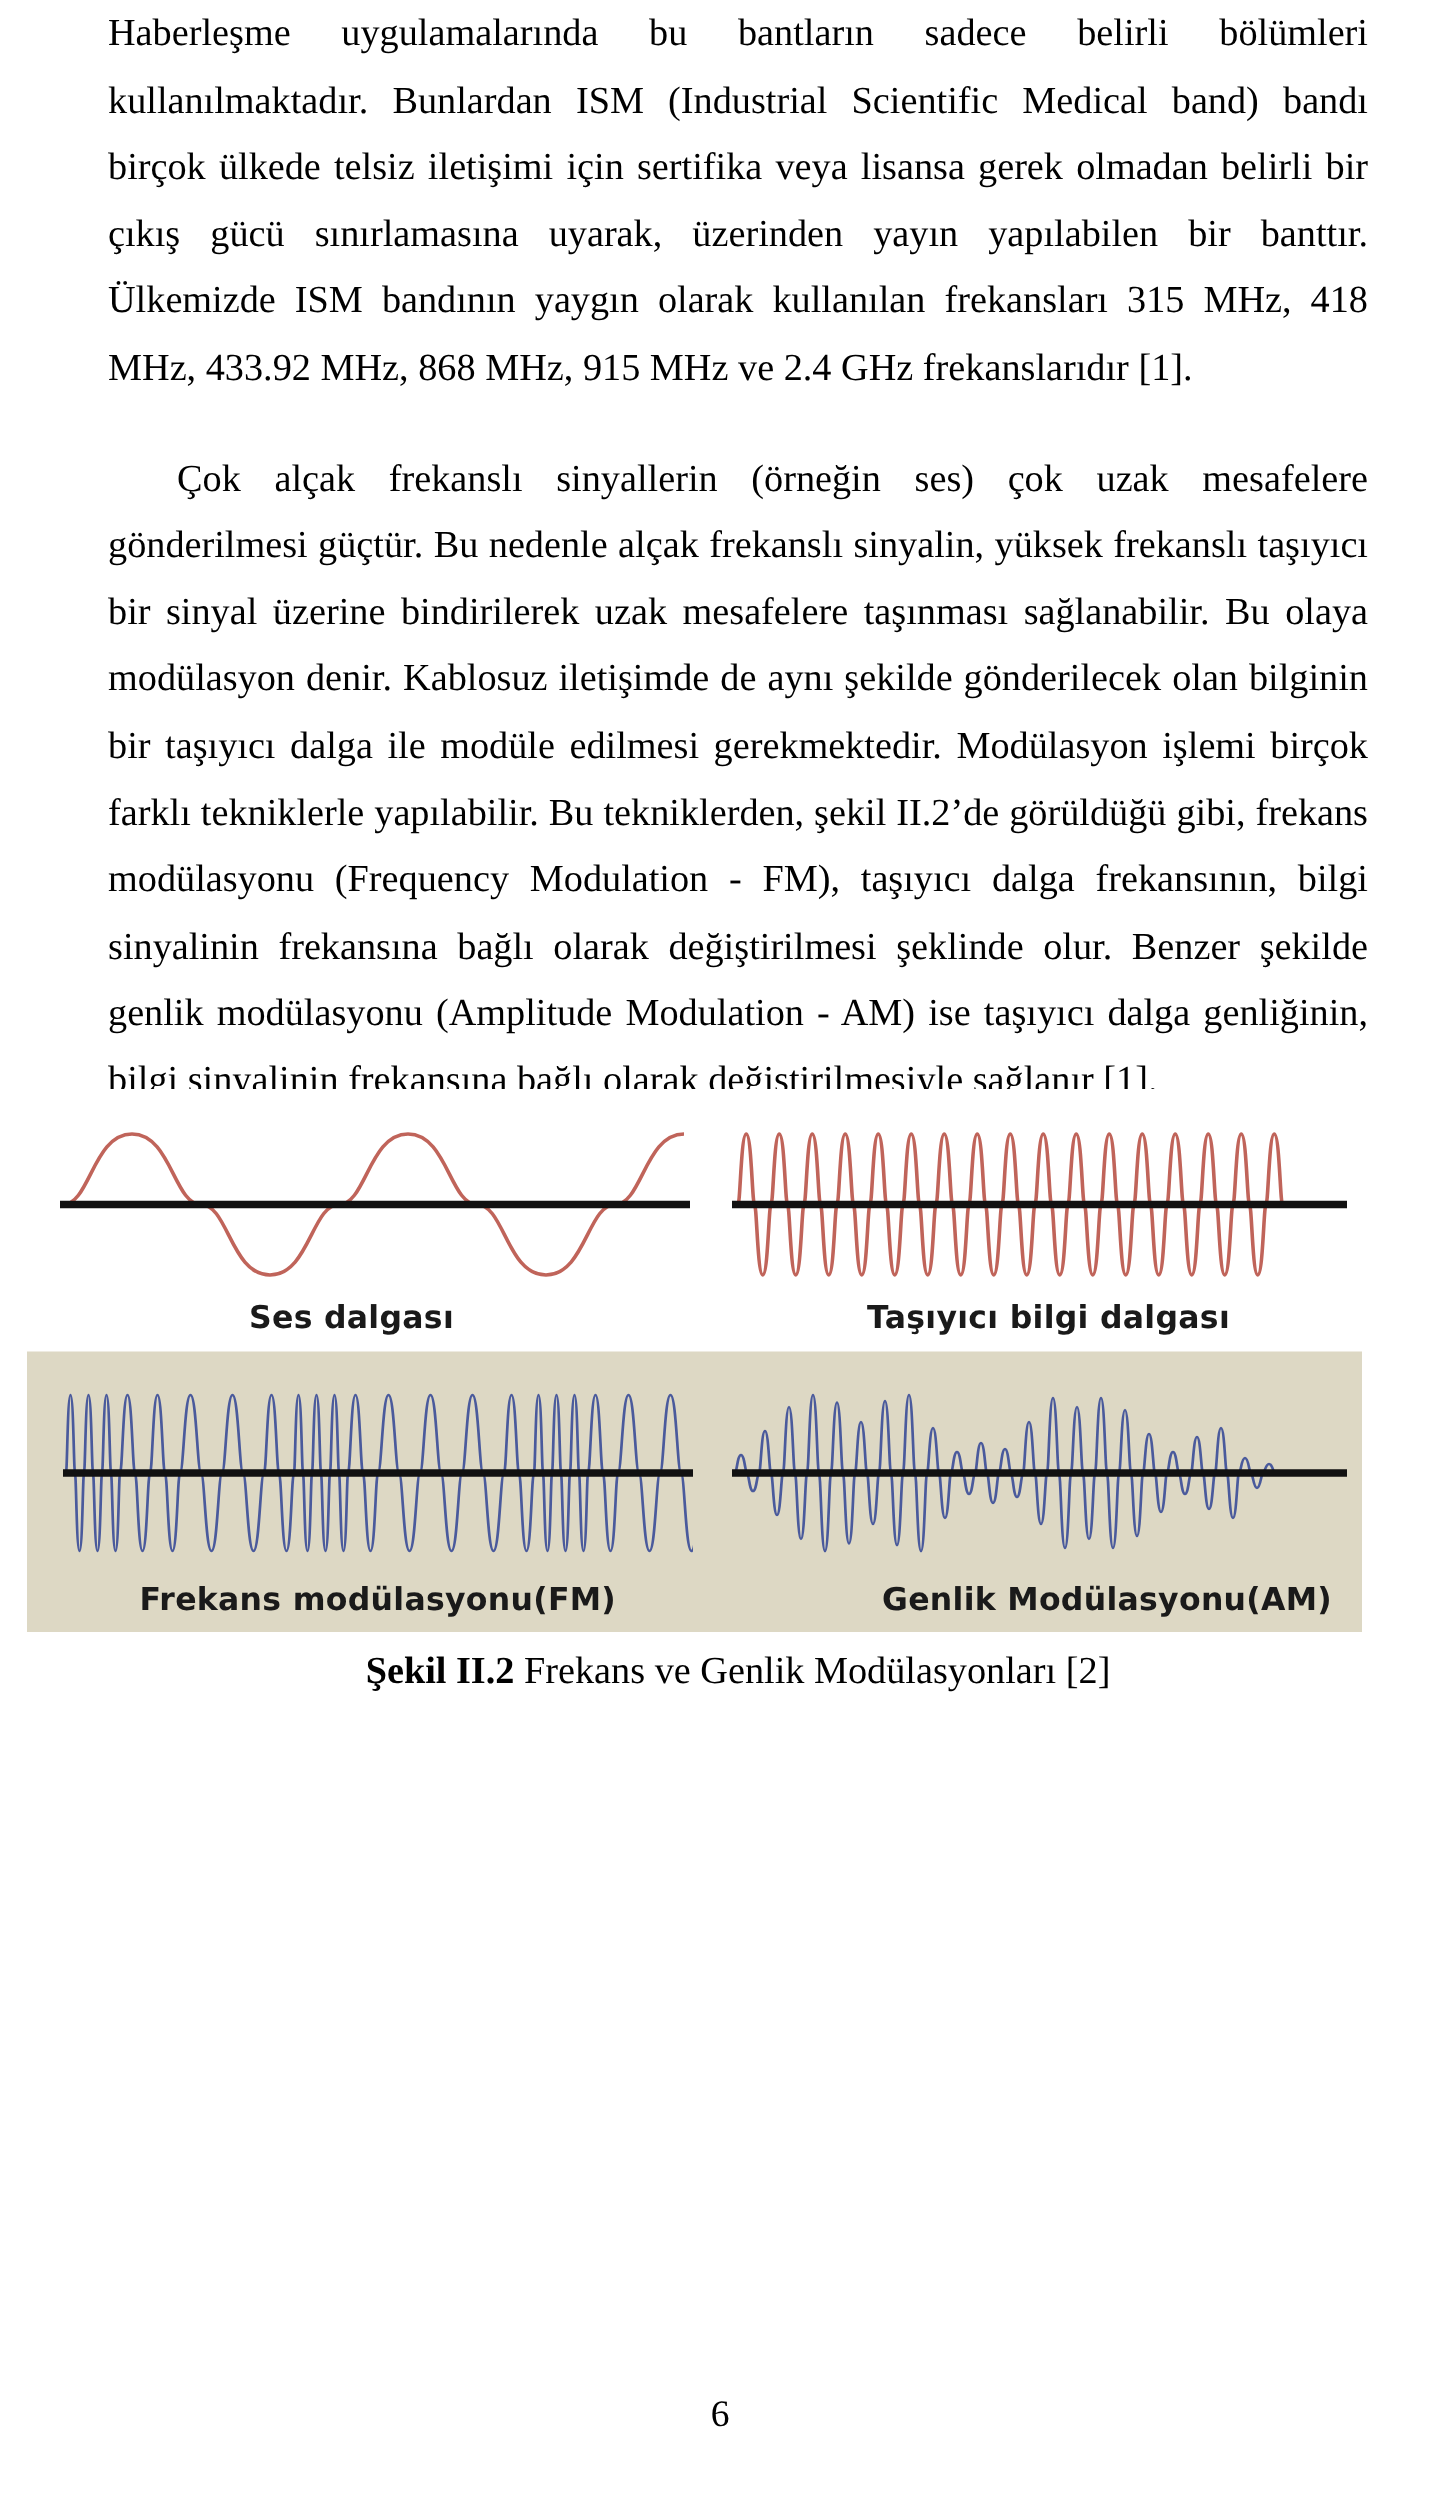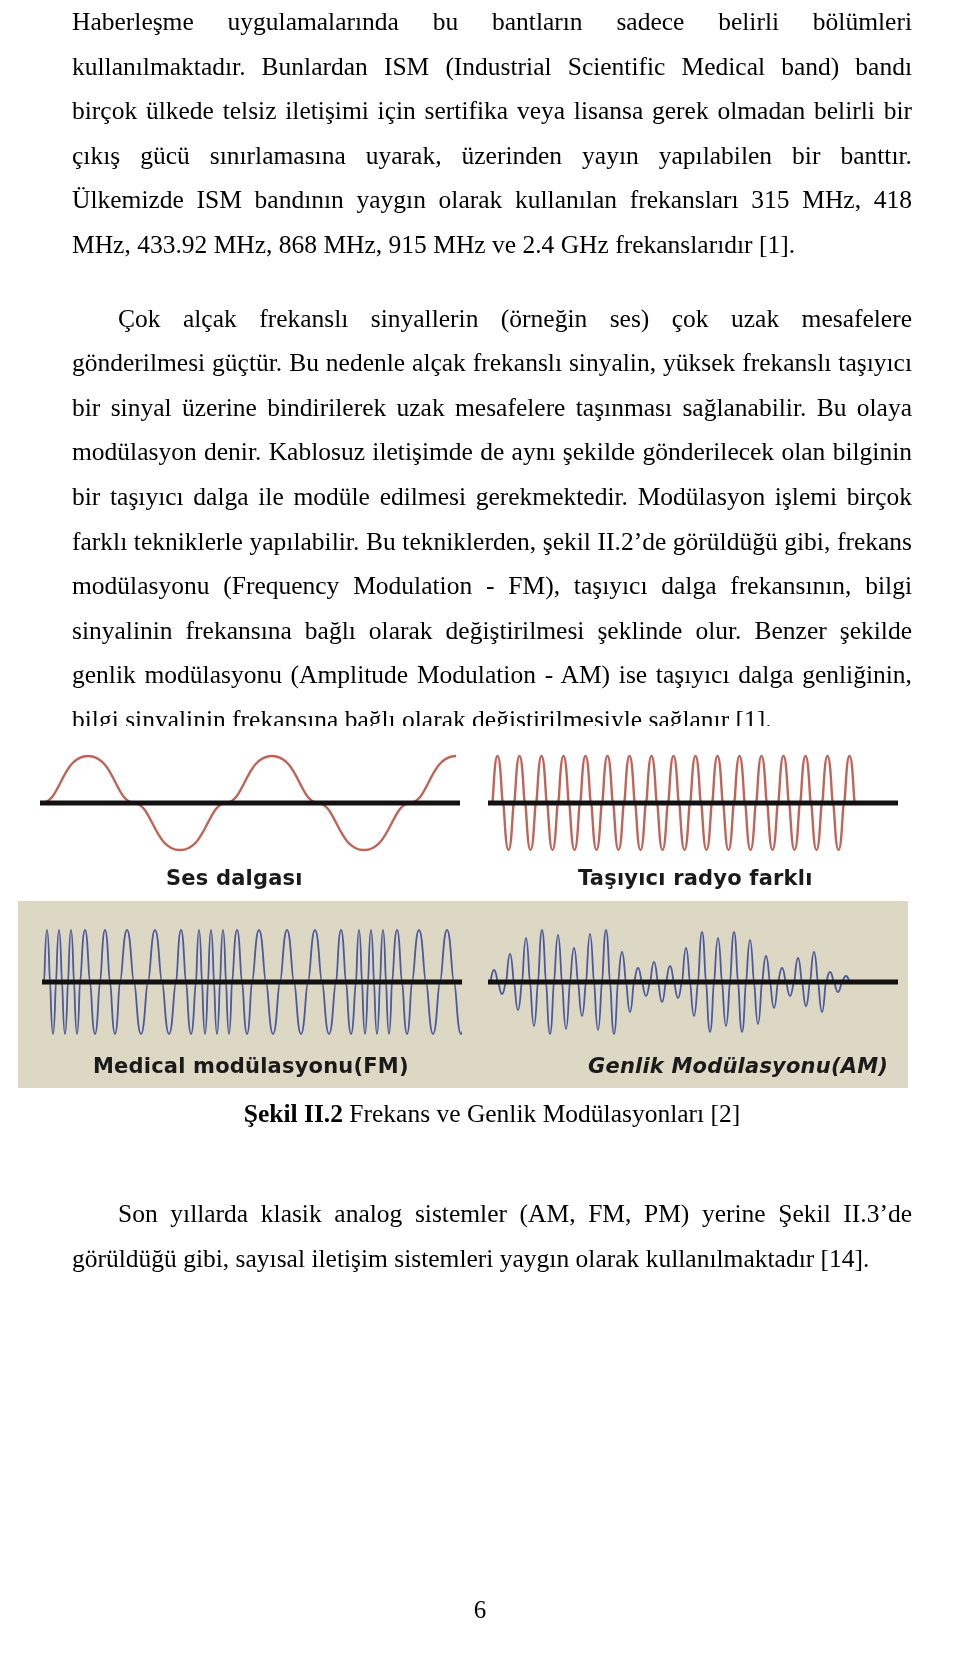--- a/index.html
+++ b/index.html
@@ -82,21 +82,21 @@
     font-family: "DejaVu Sans", sans-serif;
     font-weight: bold;
     font-size: 21px;
     color: #1a1a1a;
     white-space: nowrap;
     letter-spacing: 0.2px;
   }
   .lbl-ses      { left: 148px;  top: 140px; }
   .lbl-tasiyici { left: 560px;  top: 140px; }
   .lbl-fm       { left: 75px;   top: 328px; }
-  .lbl-am       { left: 570px;  top: 328px; font-style: italic; }
+  .lbl-am       { left: 570px;  top: 328px; }
 
   
   .caption {
     position: absolute;
     left: 72px;
     top: 1092px;
     width: 840px;
     text-align: center;
     font-size: 25.5px;
     line-height: 44px;
@@ -238,30 +238,27 @@
               c1.2,0 1.6,-24 4,-24 c2.4,0 2.8,24 4,24 c1.2,0 1.6,24 4,24 c2.4,0 2.8,-24 4,-24
               c1.2,0 1.6,-30 4,-30 c2.4,0 2.8,30 4,30 c1.2,0 1.6,30 4,30 c2.4,0 2.8,-30 4,-30
               c1.2,0 1.6,-10 4,-10 c2.4,0 2.8,10 4,10 c1.2,0 1.6,10 4,10 c2.4,0 2.8,-10 4,-10
               c1.2,0 1.6,-6 4,-6 c2.4,0 2.8,6 4,6"></path>
           </g>
           <line x1="0" y1="60" x2="410" y2="60" stroke="#111111" stroke-width="5"></line>
         </svg>
       </div>
 
       <div class="fig-label lbl-ses">Ses dalgası</div>
-      <div class="fig-label lbl-tasiyici">Taşıyıcı radyo farklı</div>
-      <div class="fig-label lbl-fm">Medical modülasyonu(FM)</div>
+      <div class="fig-label lbl-tasiyici">Taşıyıcı bilgi dalgası</div>
+      <div class="fig-label lbl-fm">Frekans modülasyonu(FM)</div>
       <div class="fig-label lbl-am">Genlik Modülasyonu(AM)</div>
 
     </div>
   </div>
 
   <div class="caption">
     <b>Şekil II.2</b><span> Frekans ve Genlik Modülasyonları [2]</span>
   </div>
 
-  <div class="tail-text">
-    <p class="para indent">Son yıllarda klasik analog sistemler (AM, FM, PM) yerine Şekil II.3’de görüldüğü gibi, sayısal iletişim sistemleri yaygın olarak kullanılmaktadır [14].</p>
-  </div>
 
   <div class="page-number">6</div>
 
 </div>
 
 </body></html>

